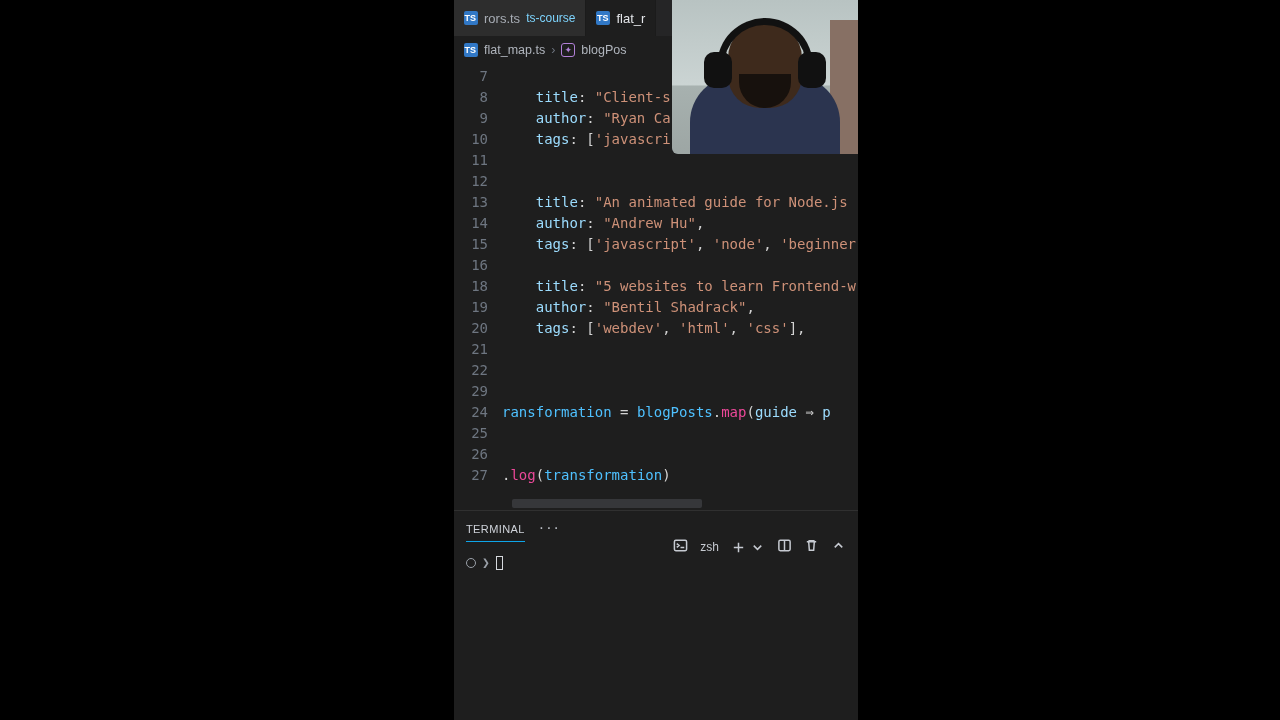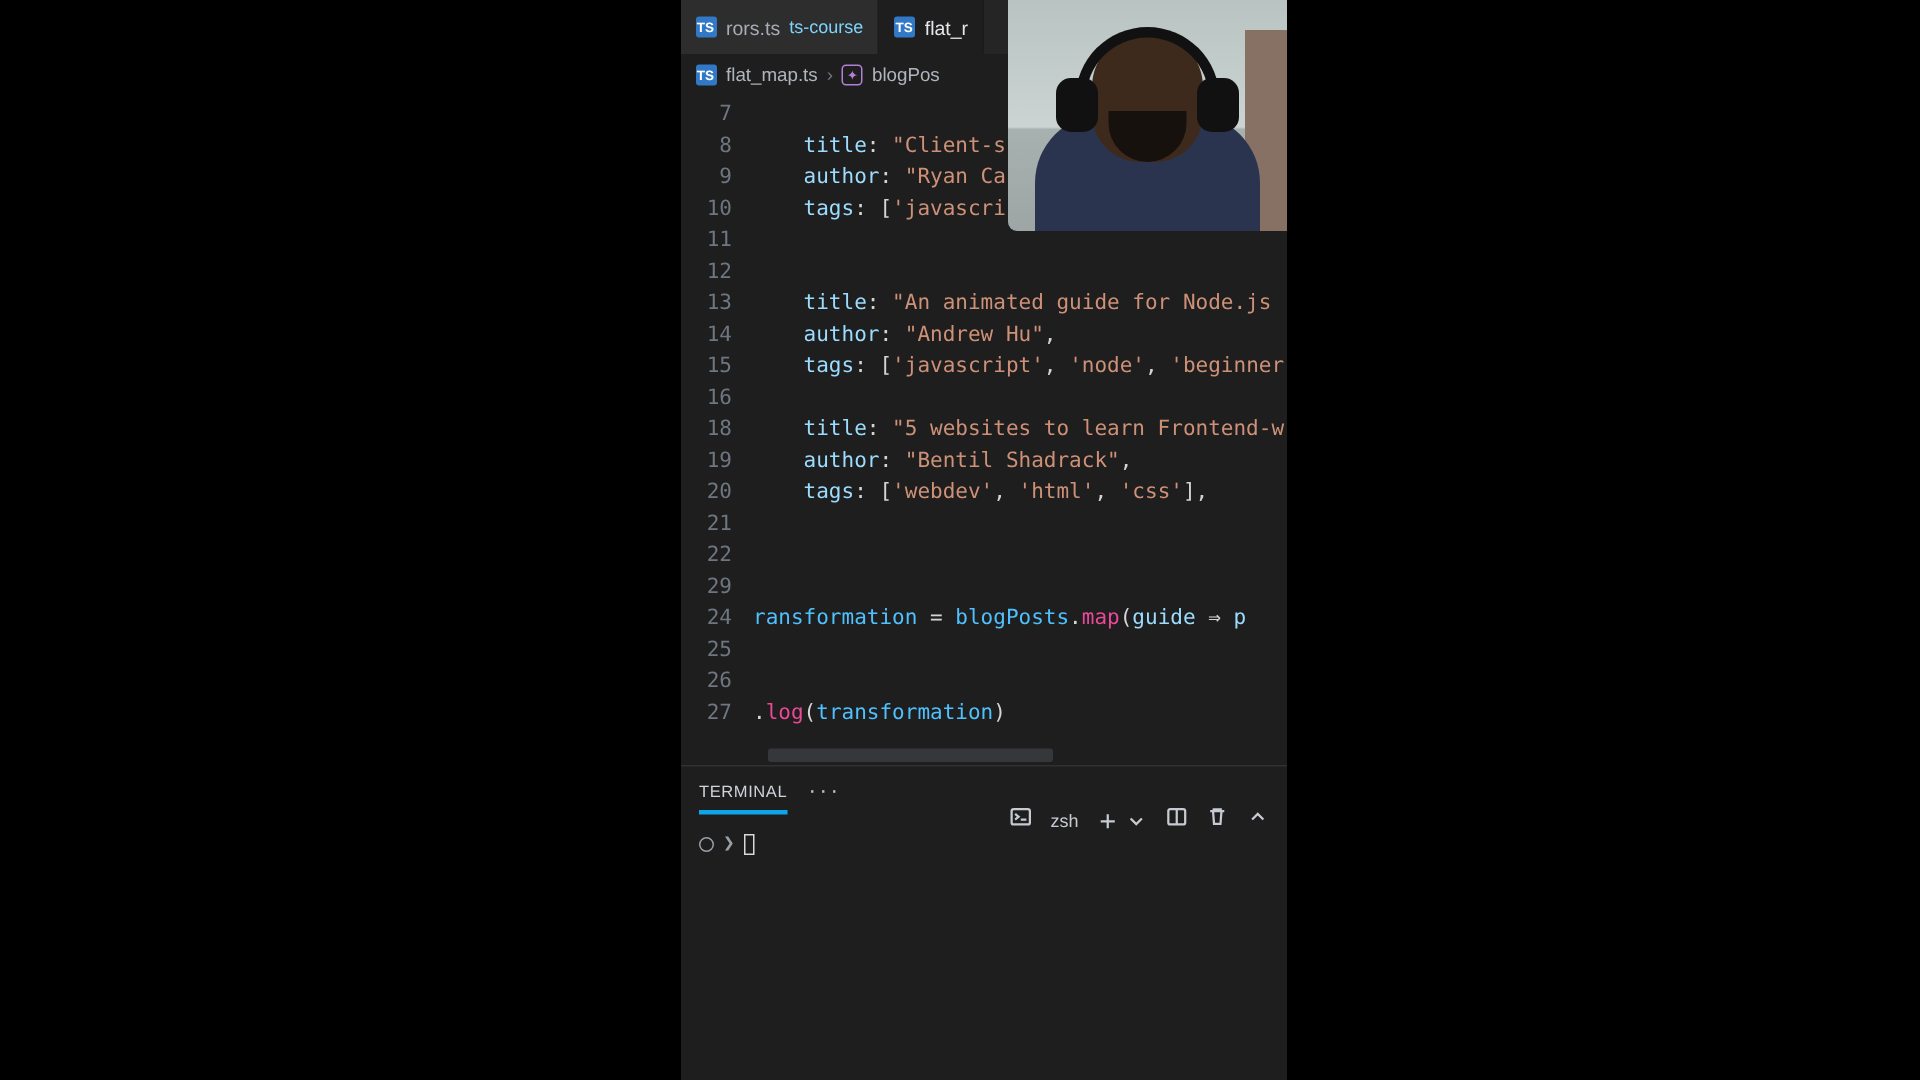--- a/index.html
+++ b/index.html
@@ -22,21 +22,21 @@
   .code { flex:1; overflow:hidden; }
   .p-id  { color:#9cdcfe; }
   .p-str { color:#ce9178; }
   .p-pun { color:#d4d4d4; }
   .p-var { color:#4fc1ff; }
   .p-fn  { color:#ec4899; }
   .p-par { color:#9cdcfe; }
   .hscroll { position:absolute; left:58px; bottom:2px; width:190px; height:9px; background:#4a4d52; border-radius:2px; opacity:.55; }
   .panel { height:210px; border-top:1px solid #303030; background:#1e1e1e; display:flex; flex-direction:column; flex-shrink:0; }
   .ptabs { height:36px; display:flex; align-items:center; padding:0 12px; gap:14px; }
-  .ptab { font-size:11px; letter-spacing:.4px; color:#cfd3da; padding:6px 0; border-bottom:3px solid #0ea5e9; }
+  .ptab { font-size:11px; letter-spacing:.4px; color:#cfd3da; padding:6px 0; border-bottom:1px solid #0ea5e9; }
   .pmore { color:#b9bdc4; font-size:16px; letter-spacing:2px; padding-bottom:2px; cursor:pointer; }
   .ptools { margin-left:auto; display:flex; align-items:center; gap:12px; color:#c6cad1;margin-top:36px; }
   .ptools svg { width:15px; height:15px; stroke:#c6cad1; fill:none; stroke-width:1.6; }
   .zsh { font-size:12px; color:#c6cad1; }
   .plus { display:flex; align-items:center; gap:4px; }
   .term { flex:1; font-family:ui-monospace,Menlo,Consolas,monospace; font-size:13px; padding:8px 12px; color:#d6d9de; }
   .term .pr { display:flex; align-items:center; gap:6px; }
   .term .circ { width:10px; height:10px; border-radius:50%; border:1.5px solid #9aa0a8; }
   .term .ang { color:#9aa0a8; }
   .term .cur { width:7px; height:14px; border:1.5px solid #d6d9de; }

